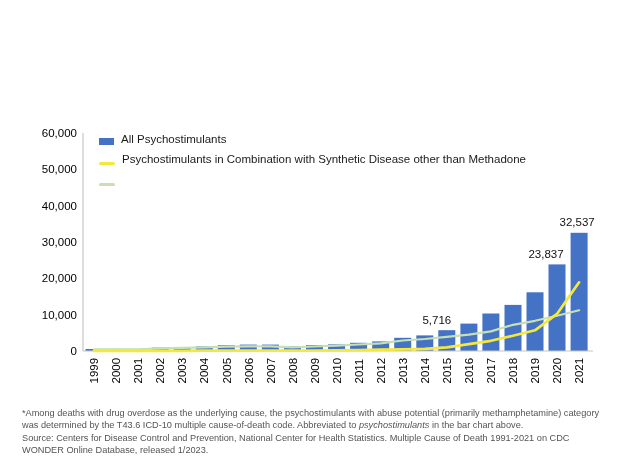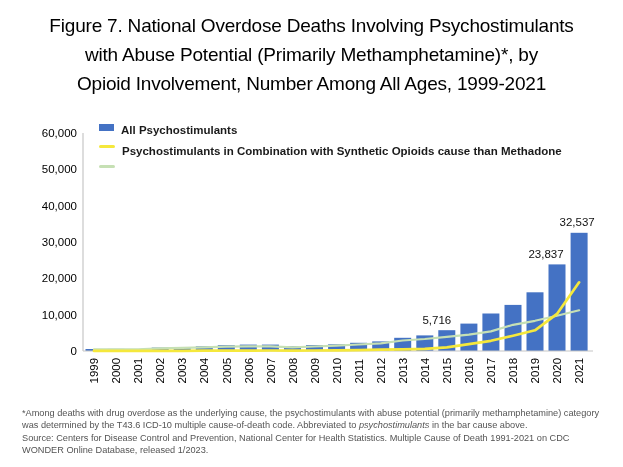--- a/index.html
+++ b/index.html
@@ -8,38 +8,35 @@
     font-family:"Liberation Sans",sans-serif;
   }
   .title{
     position:absolute;top:11px;left:0;width:623px;
     text-align:center;font-size:19px;line-height:29px;color:#000;
     white-space:pre-line;letter-spacing:-0.2px;
   }
   .chart-svg{position:absolute;left:0;top:0;width:623px;height:467px;}
   .chart-svg text{font-family:"Liberation Sans",sans-serif;}
   .legend{position:absolute;left:99px;top:124px;}
-  .legend-row{display:flex;align-items:flex-start;height:20.5px;font-size:11.5px;color:#1a1a1a;white-space:nowrap;font-weight:bold;}
+  .legend-row{display:flex;align-items:flex-end;height:20.5px;font-size:11.5px;color:#1a1a1a;white-space:nowrap;}
   .sw{flex:0 0 auto;margin-right:7px;}
   .sw.bar{width:15px;height:7px;}
   .sw.line{width:16px;height:3px;border-radius:2px;}
   .footnote{
     position:absolute;left:22px;top:407px;width:582px;
     font-size:9.2px;line-height:12.4px;color:#545454;
   }
   .footnote p{margin:0;}
 </style>
 </head>
 <body>
 
 <div class="stage">
 
-  <div class="title">Figure 7. National Overdose Deaths Involving Psychostimulants
-with Abuse Potential (Primarily Methamphetamine)*, by
-Opioid Involvement, Number Among All Ages, 1999-2021</div>
 
   <svg class="chart-svg" viewBox="0 0 623 467" xmlns="http://www.w3.org/2000/svg">
       <line x1="83" y1="133" x2="83" y2="351" stroke="#C6C6C6" stroke-width="1.2"></line>
       <text x="77" y="355.0" text-anchor="end" font-size="11.5" fill="#000">0</text>
       <text x="77" y="318.7" text-anchor="end" font-size="11.5" fill="#000">10,000</text>
       <text x="77" y="282.3" text-anchor="end" font-size="11.5" fill="#000">20,000</text>
       <text x="77" y="246.0" text-anchor="end" font-size="11.5" fill="#000">30,000</text>
       <text x="77" y="209.7" text-anchor="end" font-size="11.5" fill="#000">40,000</text>
       <text x="77" y="173.3" text-anchor="end" font-size="11.5" fill="#000">50,000</text>
       <text x="77" y="137.0" text-anchor="end" font-size="11.5" fill="#000">60,000</text>
@@ -97,25 +94,25 @@
       <text transform="translate(583.3,383.5) rotate(-90)" font-size="11.5" fill="#000">2021</text>
     </svg>
 
   <div class="legend">
       <div class="legend-row">
         <span class="sw bar" style="background: rgb(68, 114, 196);"></span>
         <span>All Psychostimulants</span>
       </div>
       <div class="legend-row">
         <span class="sw line" style="background: rgb(245, 232, 60);"></span>
-        <span>Psychostimulants in Combination with Synthetic Opioids cause than Methadone</span>
+        <span>Psychostimulants in Combination with Synthetic Disease other than Methadone</span>
       </div>
       <div class="legend-row">
         <span class="sw line" style="background: rgb(198, 224, 180);"></span>
       </div>
     </div>
 
   <div class="footnote">
-    <p><span>*Among deaths with drug overdose as the underlying cause, the psychostimulants with abuse potential (primarily methamphetamine) category was determined by the T43.6 ICD-10 multiple cause-of-death code. Abbreviated to </span><em>psychostimulants</em><span> in the bar cause above.</span></p>
+    <p><span>*Among deaths with drug overdose as the underlying cause, the psychostimulants with abuse potential (primarily methamphetamine) category was determined by the T43.6 ICD-10 multiple cause-of-death code. Abbreviated to </span><em>psychostimulants</em><span> in the bar chart above.</span></p>
     <p>Source: Centers for Disease Control and Prevention, National Center for Health Statistics. Multiple Cause of Death 1991-2021 on CDC WONDER Online Database, released 1/2023.</p>
   </div>
 
 </div>
 
 </body></html>

